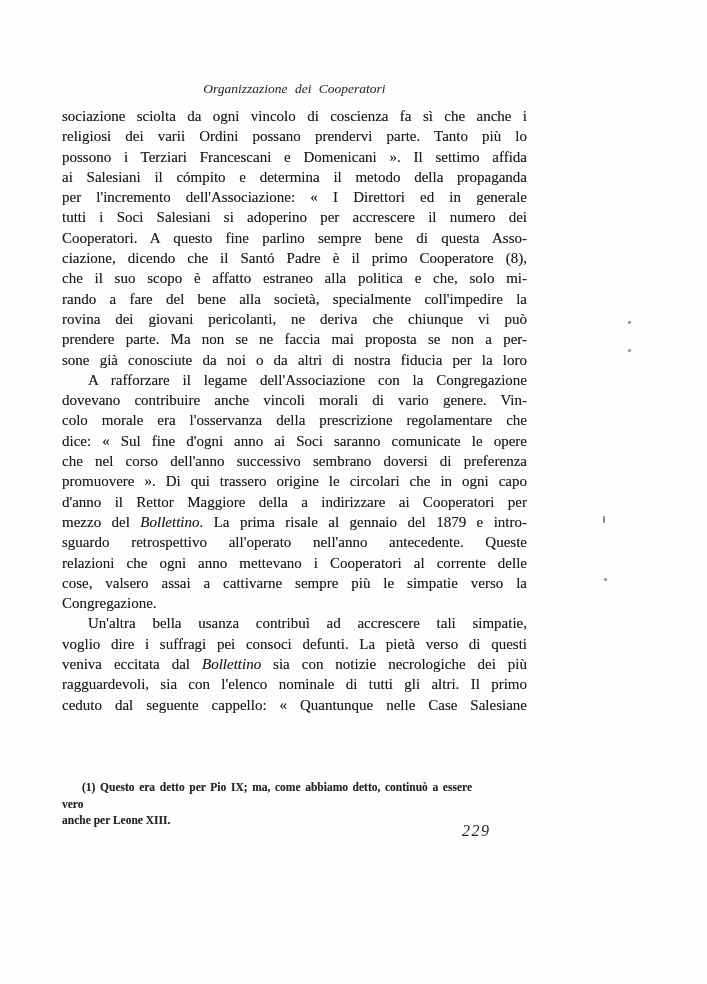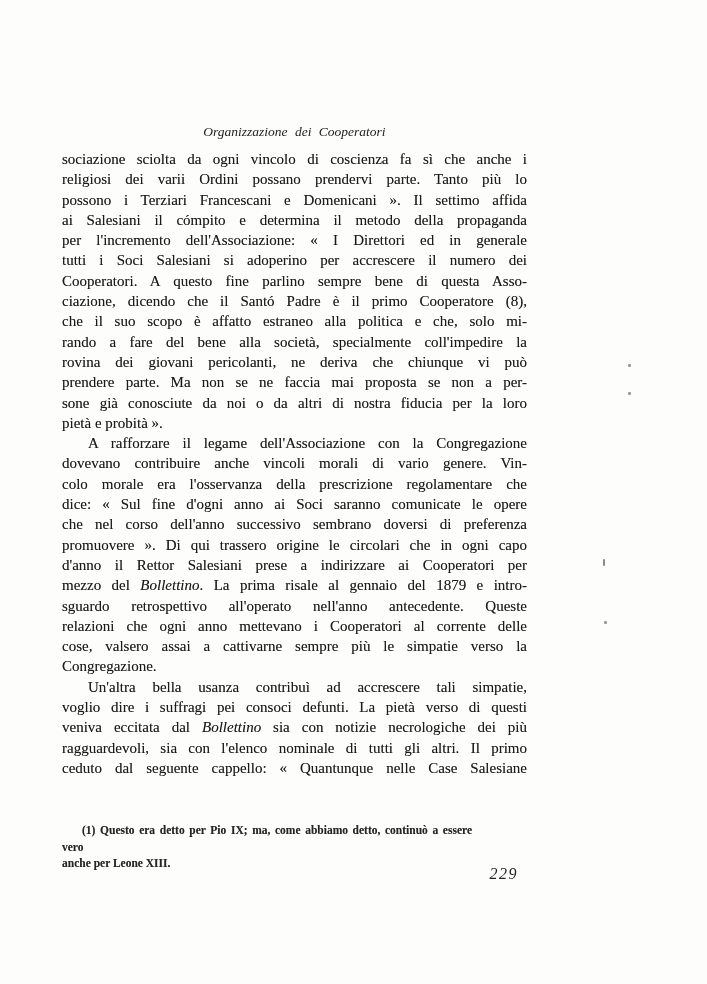--- a/index.html
+++ b/index.html
@@ -7,21 +7,20 @@
     width: 707px; height: 984px;
     background: #fdfdfc;
     position: relative;
     overflow: hidden;
     font-family: "Liberation Serif", serif;
     color: #1e1e1e;
   }
   .scan-page {
     position: absolute; inset: 0;
     background: #fdfdfc;
-    margin-top: 43px;
   }
   .running-header {
     position: absolute;
     left: 62px; top: 81px; width: 465px;
     text-align: center;
     font-style: italic;
     font-size: 13.5px;
     word-spacing: 4px;
     color: #222;
   }
@@ -48,21 +47,21 @@
     line-height: 16.5px;
     color: #262626;
     text-shadow: 0 0 0.2px rgba(20,20,20,0.4);
   }
   .fline { text-align: justify; text-align-last: justify; font-weight: bold; }
   .fline.first { text-indent: 20px; }
   .fline.end { text-align-last: left; }
   .page-number {
     position: absolute;
     left: 462px; top: 822px; width: 56px;
-    text-align: right;
+    text-align: left;
     font-style: italic;
     font-size: 16px;
     letter-spacing: 1.5px;
     color: #222;
   }
   .speck {
     position: absolute;
     background: #9a9a9a;
     border-radius: 1px;
   }
@@ -85,28 +84,27 @@
       <div class="line"><span>ai Salesiani il cómpito e determina il metodo della propaganda</span></div>
       <div class="line"><span>per l'incremento dell'Associazione: « I Direttori ed in generale</span></div>
       <div class="line"><span>tutti i Soci Salesiani si adoperino per accrescere il numero dei</span></div>
       <div class="line"><span>Cooperatori. A questo fine parlino sempre bene di questa Asso-</span></div>
       <div class="line"><span>ciazione, dicendo che il Santó Padre è il primo Cooperatore (8),</span></div>
       <div class="line"><span>che il suo scopo è affatto estraneo alla politica e che, solo mi-</span></div>
       <div class="line"><span>rando a fare del bene alla società, specialmente coll'impedire la</span></div>
       <div class="line"><span>rovina dei giovani pericolanti, ne deriva che chiunque vi può</span></div>
       <div class="line"><span>prendere parte. Ma non se ne faccia mai proposta se non a per-</span></div>
       <div class="line"><span>sone già conosciute da noi o da altri di nostra fiducia per la loro</span></div>
-      <div class="line end"><span>pietà e probità ».</span></div>
       <div class="line indent"><span>A rafforzare il legame dell'Associazione con la Congregazione</span></div>
       <div class="line"><span>dovevano contribuire anche vincoli morali di vario genere. Vin-</span></div>
       <div class="line"><span>colo morale era l'osservanza della prescrizione regolamentare che</span></div>
       <div class="line"><span>dice: « Sul fine d'ogni anno ai Soci saranno comunicate le opere</span></div>
       <div class="line"><span>che nel corso dell'anno successivo sembrano doversi di preferenza</span></div>
       <div class="line"><span>promuovere ». Di qui trassero origine le circolari che in ogni capo</span></div>
-      <div class="line"><span>d'anno il Rettor Salesiani prese a indirizzare ai Cooperatori per</span></div>
+      <div class="line"><span>d'anno il Rettor Maggiore della a indirizzare ai Cooperatori per</span></div>
       <div class="line"><span>mezzo del </span><i>Bollettino</i><span>. La prima risale al gennaio del 1879 e intro-</span></div>
       <div class="line"><span>sguardo retrospettivo all'operato nell'anno antecedente. Queste</span></div>
       <div class="line"><span>relazioni che ogni anno mettevano i Cooperatori al corrente delle</span></div>
       <div class="line"><span>cose, valsero assai a cattivarne sempre più le simpatie verso la</span></div>
       <div class="line end"><span>Congregazione.</span></div>
       <div class="line indent"><span>Un'altra bella usanza contribuì ad accrescere tali simpatie,</span></div>
       <div class="line"><span>voglio dire i suffragi pei consoci defunti. La pietà verso di questi</span></div>
       <div class="line"><span>veniva eccitata dal </span><i>Bollettino</i><span> sia con notizie necrologiche dei più</span></div>
       <div class="line"><span>ragguardevoli, sia con l'elenco nominale di tutti gli altri. Il primo</span></div>
       <div class="line"><span>ceduto dal seguente cappello: « Quantunque nelle Case Salesiane</span></div>

